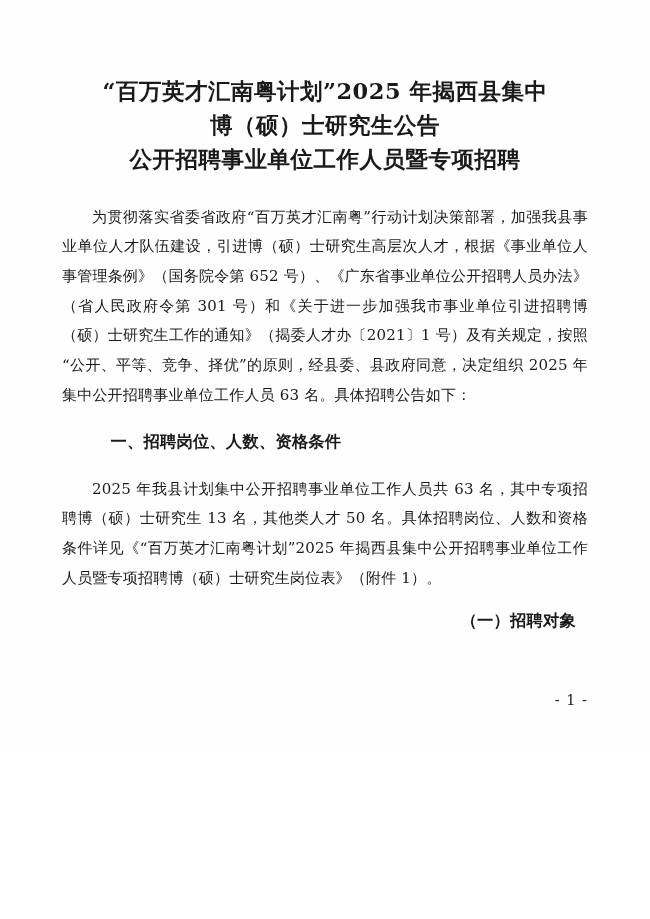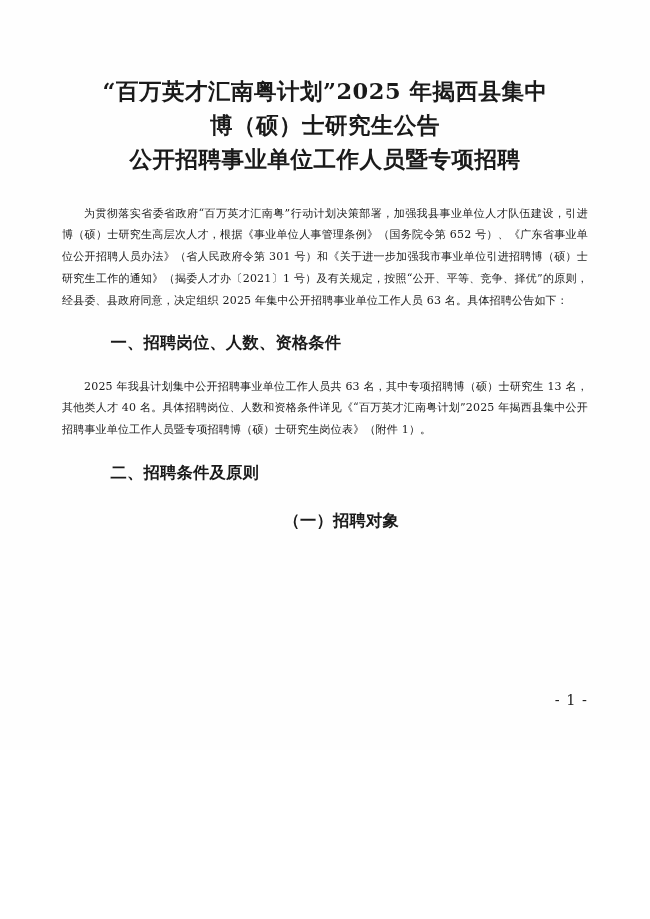--- a/index.html
+++ b/index.html
@@ -33,42 +33,42 @@
     font-family: "DejaVu Serif", "Liberation Serif", serif;
   }
   .title-line {
     display: block;
     white-space: nowrap;
   }
   .body-block {
     margin-top: 26px;
   }
   p.para {
-    font-size: 11px;
+    font-size: 15px;
     line-height: 1.98;
     margin: 0;
     text-align: justify;
     text-justify: inter-ideograph;
     text-indent: 2em;
     letter-spacing: 0.2px;
   }
   p.section-heading {
     font-size: 16.3px;
     line-height: 1.98;
     margin: 16px;
     text-align: left;
     text-indent: 2em;
     font-weight: bold;
     letter-spacing: 0.2px;
   }
   p.sub-heading {
     font-size: 16.3px;
     line-height: 1.98;
-    margin: 3px;
-    text-align: center;
+    margin: 12px;
+    text-align: right;
     text-indent: 2em;
     font-weight: bold;
     letter-spacing: 0.2px;
   }
   .page-number {
     position: absolute;
     bottom: 42px;
     right: 62px;
     font-size: 14.5px;
     letter-spacing: 1px;
@@ -82,19 +82,18 @@
 
   <div class="doc-title">
     <span class="title-line">“百万英才汇南粤计划”2025 年揭西县集中</span>
     <span class="title-line">博（硕）士研究生公告</span>
     <span class="title-line">公开招聘事业单位工作人员暨专项招聘</span>
   </div>
 
   <div class="body-block">
     <p class="para">为贯彻落实省委省政府“百万英才汇南粤”行动计划决策部署，加强我县事业单位人才队伍建设，引进博（硕）士研究生高层次人才，根据《事业单位人事管理条例》（国务院令第 652 号）、《广东省事业单位公开招聘人员办法》（省人民政府令第 301 号）和《关于进一步加强我市事业单位引进招聘博（硕）士研究生工作的通知》（揭委人才办〔2021〕1 号）及有关规定，按照“公开、平等、竞争、择优”的原则，经县委、县政府同意，决定组织 2025 年集中公开招聘事业单位工作人员 63 名。具体招聘公告如下：</p>
     <p class="section-heading">一、招聘岗位、人数、资格条件</p>
-    <p class="para">2025 年我县计划集中公开招聘事业单位工作人员共 63 名，其中专项招聘博（硕）士研究生 13 名，其他类人才 40 名。具体招聘岗位、人数和资格条件详见《“百万英才汇南粤计划”2025 年揭西县集中公开招聘事业单位工作人员暨专项招聘博（硕）士研究生岗位表》（附件 1）。</p>
-    <p class="section-heading">二、招聘条件及原则</p>
+    <p class="para">2025 年我县计划集中公开招聘事业单位工作人员共 63 名，其中专项招聘博（硕）士研究生 13 名，其他类人才 50 名。具体招聘岗位、人数和资格条件详见《“百万英才汇南粤计划”2025 年揭西县集中公开招聘事业单位工作人员暨专项招聘博（硕）士研究生岗位表》（附件 1）。</p>
     <p class="sub-heading">（一）招聘对象</p>
   </div>
 
   <div class="page-number">- 1 -</div>
 </div>
 
 </body></html>

